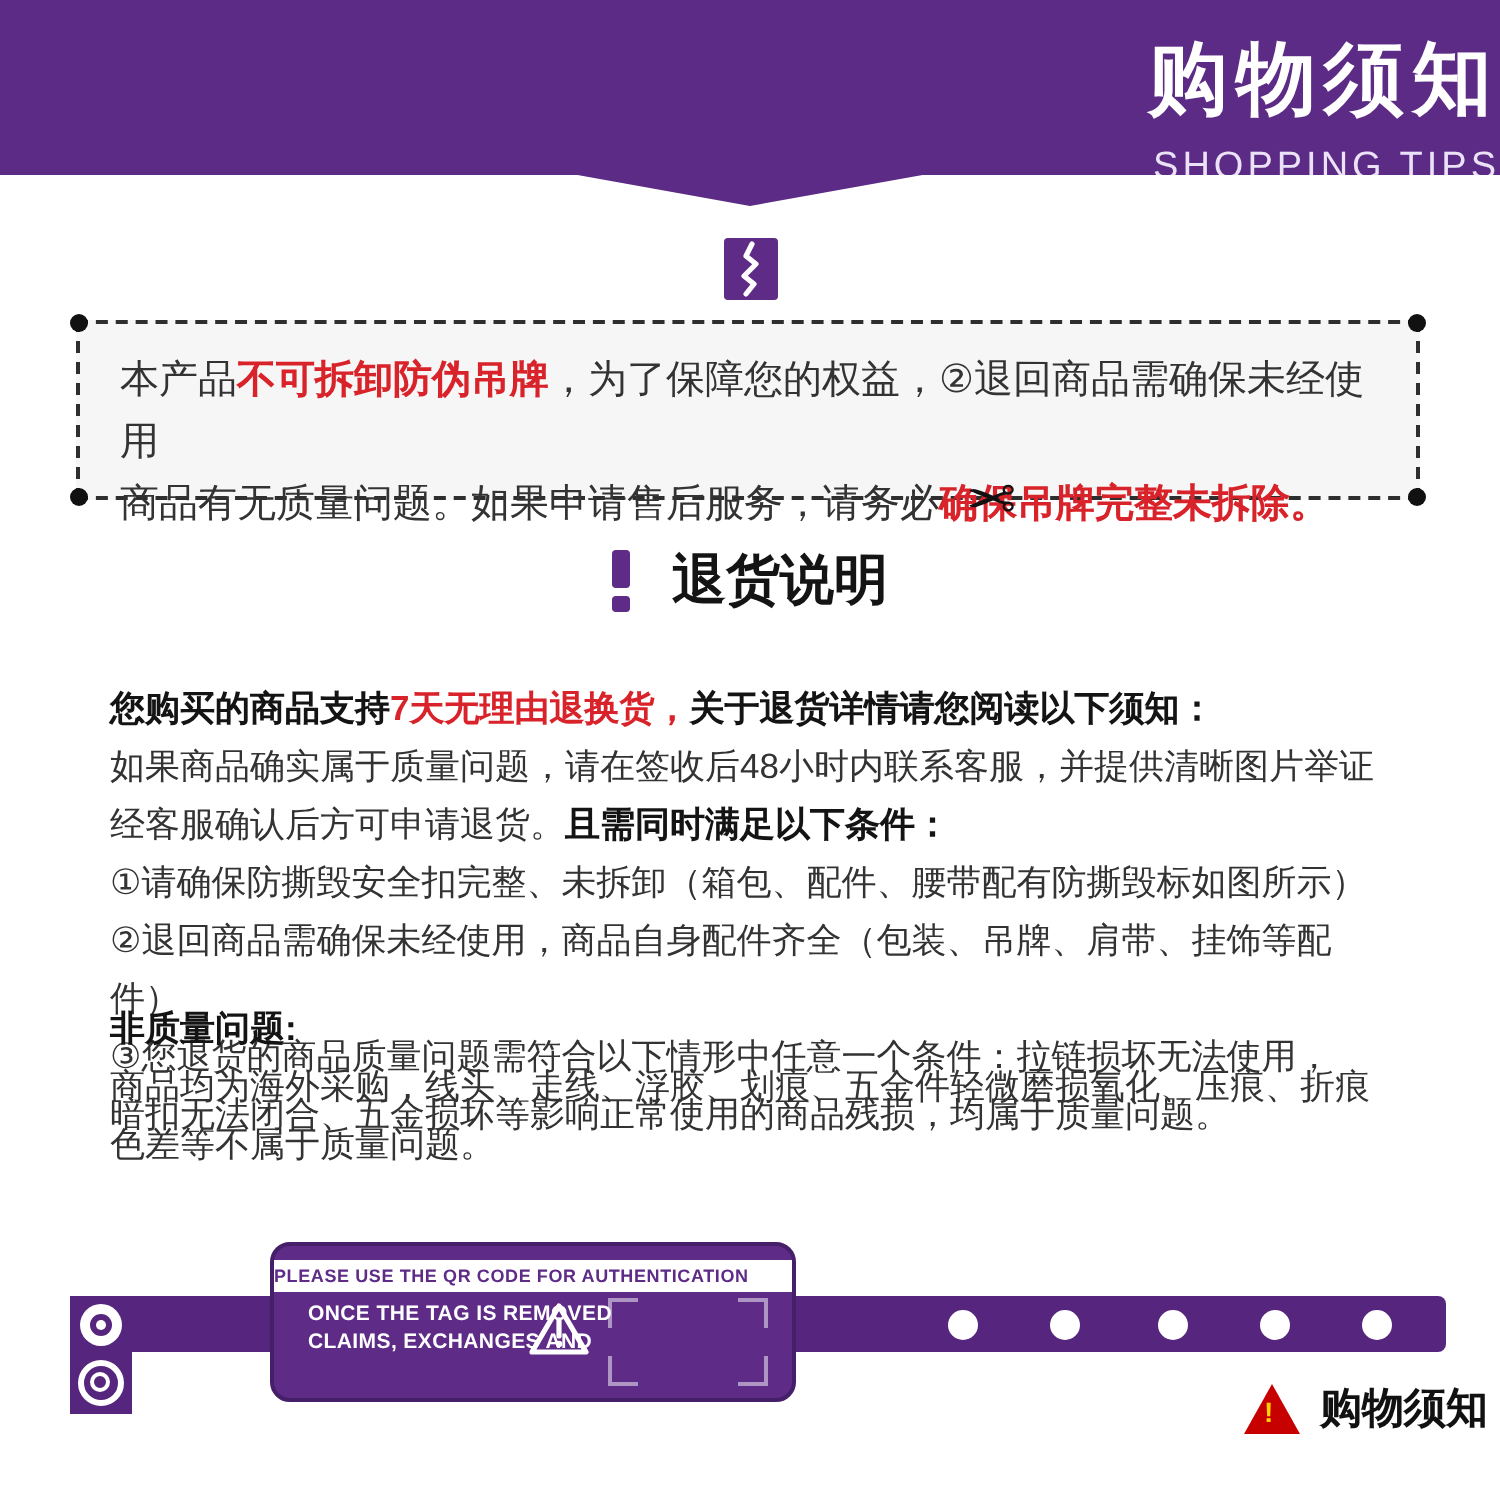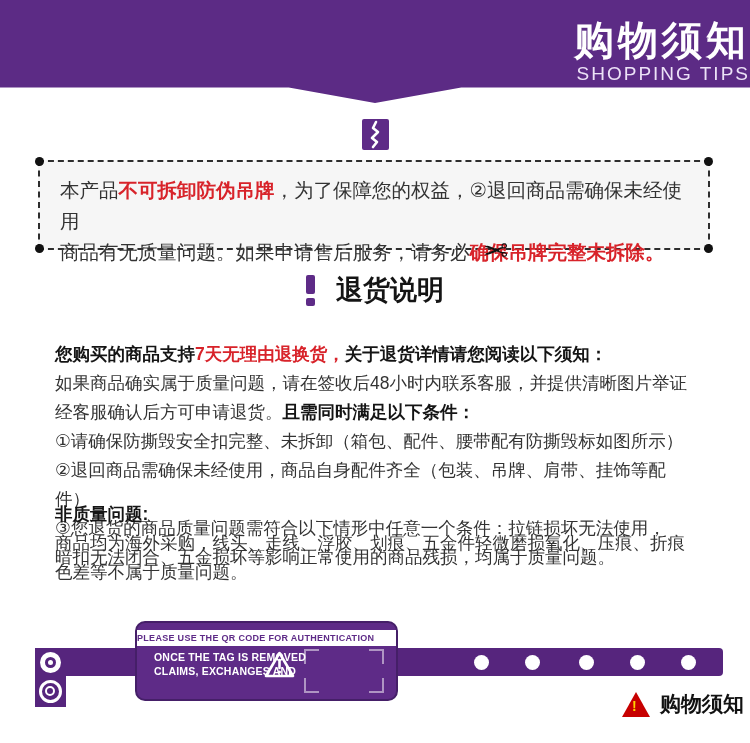--- a/index.html
+++ b/index.html
@@ -4,21 +4,21 @@
 <style>
   html,body{margin:0;padding:0;background:#ffffff;}
   body{font-family:"Liberation Sans","DejaVu Sans",sans-serif;}
   .page{position:relative;width:750px;height:743px;background:#fff;overflow:hidden;}
 
   
   .banner{position:absolute;left:0;top:0;width:750px;height:103px;background:#5c2b85;
     clip-path:polygon(0 0,100% 0,100% 85%,61.5% 85%,50% 100%,38.5% 85%,0 85%);
     text-align:right;color:#fff;}
   .banner-title{margin-top:17px;font-size:40px;font-weight:bold;letter-spacing:4px;line-height:46px;}
-  .banner-sub{font-size:19px;letter-spacing:2px;color:#ece2f7;line-height:22px;}
+  .banner-sub{font-size:19px;letter-spacing:2px;color:#ece2f7;line-height:22px;margin-top:10px;}
 
   
   .sec-head{position:absolute;left:0;width:750px;display:flex;align-items:center;justify-content:center;gap:11px;}
   .sec-head .txt{font-size:27px;font-weight:bold;color:#141414;}
   .tear-icon{display:block;}
   .excl-icon{display:flex;flex-direction:column;align-items:center;gap:4px;}
   .excl-icon .bar{width:9px;height:19px;background:#5e2b87;border-radius:2px;}
   .excl-icon .dot{width:9px;height:8px;background:#5e2b87;border-radius:2px;}
 
   

